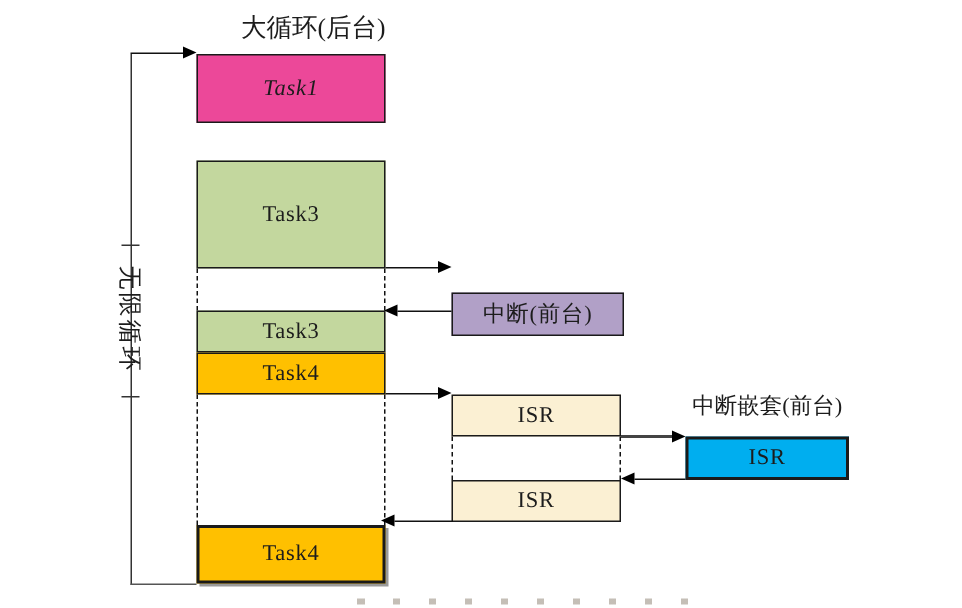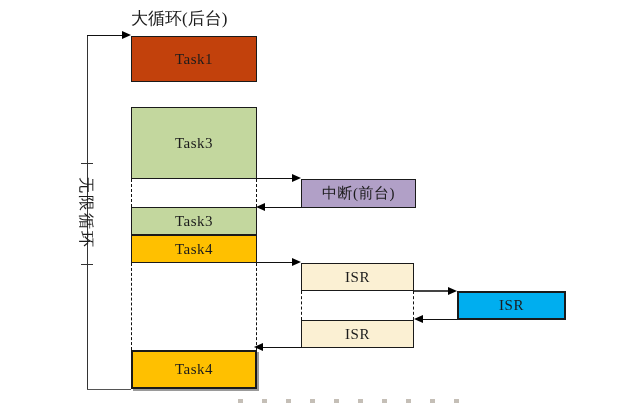--- a/index.html
+++ b/index.html
@@ -8,31 +8,31 @@
     font-family:"Liberation Serif","DejaVu Serif",serif;color:#1c1c1c;
   }
   .abs{position:absolute;}
   
   .box{
     position:absolute;box-sizing:border-box;border:1px solid #1a1a1a;
     display:flex;align-items:center;justify-content:center;
     font-size:15px;letter-spacing:.5px;
   }
   .title{
-    position:absolute;left:131px;top:7px;width:126px;text-align:left;
+    position:absolute;left:131px;top:7px;width:126px;text-align:right;
     font-size:17px;white-space:nowrap;
   }
   #task1{left:131px;top:36px;width:126px;height:46px;}
   #task2{left:131px;top:82px;width:126px;height:25px;}
   #task3a{left:131px;top:107px;width:126px;height:72px;}
   #task3b{left:131px;top:207px;width:126px;height:28px;}
   #task4a{left:131px;top:235px;width:126px;height:28px;}
   #task4b{left:131px;top:350px;width:126px;height:39px;border-width:2px;
           box-shadow:2px 2px 0 rgba(100,100,100,.65);}
-  #interrupt-box{left:301px;top:179px;width:115px;height:29px;text-align:right;}
+  #interrupt-box{left:301px;top:195px;width:115px;height:29px;text-align:right;}
   #isr1{left:301px;top:263px;width:113px;height:28px;}
   #isr2{left:301px;top:320px;width:113px;height:28px;}
   #nested-isr{left:457px;top:291px;width:109px;height:29px;border-width:2px;}
   .nested-title{
     position:absolute;left:437px;top:261px;width:149px;text-align:center;
     font-size:15px;white-space:nowrap;
   }
   
   .hline{position:absolute;height:0;border-top:1.5px solid #111;}
   .vline{position:absolute;width:0;border-left:1.5px solid #333;}
@@ -63,21 +63,21 @@
   <div class="title">大循环(后台)</div>
 
   <div class="hline abs" style="left:87px;top:35px;width:36px;"></div>
   <div class="ar ar-right" style="left:122px;top:31px;"></div>
   <div class="vline abs" style="left:87px;top:36px;height:354px;"></div>
   <div class="hline abs" style="left:87px;top:389px;width:44px;border-top-color:#555;"></div>
   <div class="tick" style="left:81px;top:163px;"></div>
   <div class="tick" style="left:81px;top:264px;"></div>
   <div id="loop-label">无限循环</div>
 
-  <div class="box" id="task1" style="background-color: #c2410c;">Task1</div>
+  <div class="box" id="task1" style="background-color: #ec4899; font-style: italic;">Task1</div>
   <div class="box" id="task3a" style="background-color: rgb(195, 215, 158);">Task3</div>
   <div class="box" id="task3b" style="background-color: rgb(195, 215, 158);">Task3</div>
   <div class="box" id="task4a" style="background-color: rgb(255, 192, 0);">Task4</div>
   <div class="box" id="task4b" style="background-color: rgb(255, 192, 0);">Task4</div>
 
   <div class="dash-v" style="left:131px;top:179px;height:28px;"></div>
   <div class="dash-v" style="left:256px;top:179px;height:28px;"></div>
   <div class="dash-v" style="left:131px;top:263px;height:87px;"></div>
   <div class="dash-v" style="left:256px;top:263px;height:87px;"></div>
 
@@ -87,20 +87,21 @@
   <div class="hline" style="left:265px;top:206.5px;width:36px;"></div>
   <div class="ar ar-left" style="left:256px;top:202.5px;"></div>
 
   <div class="hline" style="left:257px;top:262px;width:36px;"></div>
   <div class="ar ar-right" style="left:292px;top:258px;"></div>
   <div class="box" id="isr1" style="background-color: rgb(251, 240, 211);">ISR</div>
 
   <div class="dash-v" style="left:301px;top:291px;height:29px;"></div>
   <div class="dash-v" style="left:413px;top:291px;height:29px;"></div>
 
+  <div class="nested-title">中断嵌套(前台)</div>
   <div class="hline" style="left:414px;top:290px;width:34px;border-top-width:2px;border-top-color:#444;"></div>
   <div class="ar ar-right" style="left:448px;top:286.5px;"></div>
   <div class="box" id="nested-isr" style="background-color: rgb(0, 174, 239);">ISR</div>
   <div class="hline" style="left:423px;top:319px;width:34px;"></div>
   <div class="ar ar-left" style="left:414px;top:315px;"></div>
 
   <div class="box" id="isr2" style="background-color: rgb(251, 240, 211);">ISR</div>
   <div class="hline" style="left:263px;top:347px;width:39px;"></div>
   <div class="ar ar-left" style="left:254px;top:343px;"></div>
 

